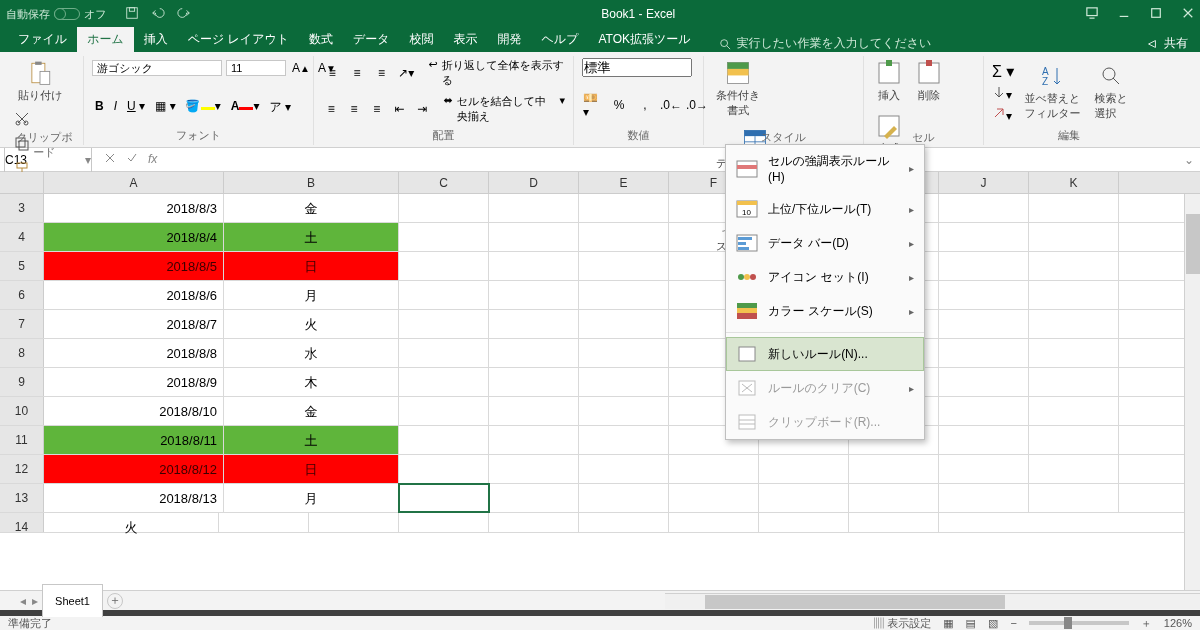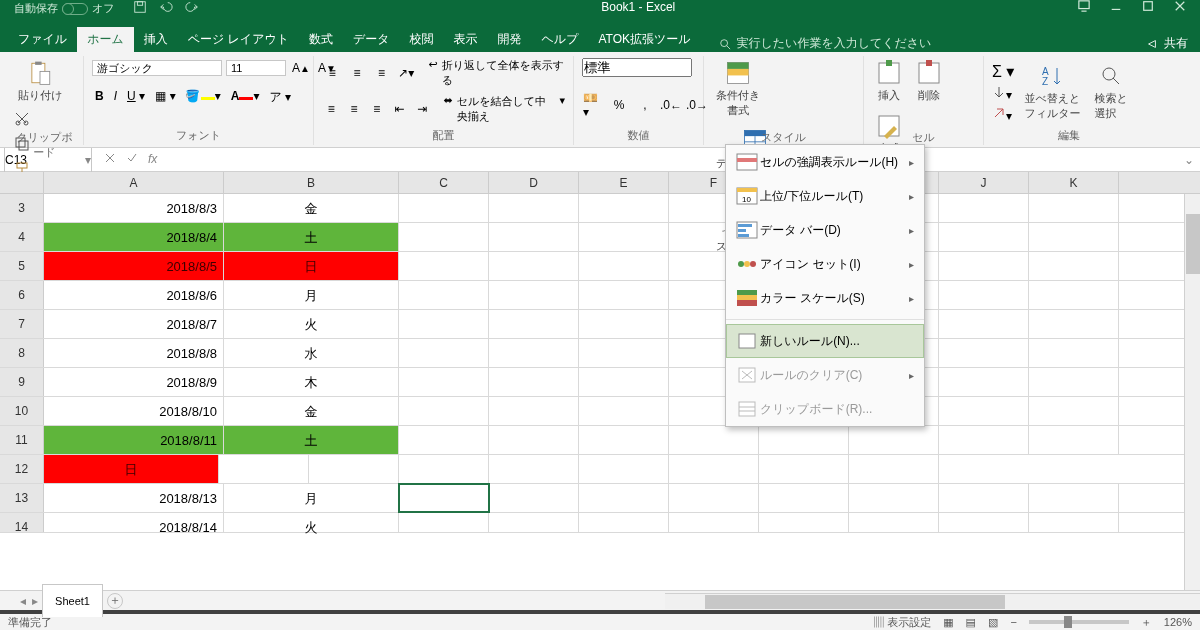--- a/index.html
+++ b/index.html
@@ -1,18 +1,18 @@
 <!DOCTYPE html>
 <html><head>
 <meta charset="utf-8">
 <style>
 * { box-sizing: border-box; margin: 0; padding: 0; font-family: "Yu Gothic", "Meiryo", sans-serif; }
 body { width: 1200px; height: 630px; background: #fff; overflow: hidden; position: relative; font-size: 12px; }
 
-.titlebar { height: 28px; background: #0b6a3a; color: #cfe9d8; display: flex; align-items: flex-start; padding: 0 14px; gap: 45px; }
+.titlebar { height: 28px; background: #0b6a3a; color: #cfe9d8; display: flex; align-items: center; padding: 0 6px; gap: 45px; }
 .titlebar .left { display:flex; align-items:center; gap:10px; }
 .titlebar .autosave { font-size:11px; display:flex; align-items:center; gap:4px; }
 .titlebar .switch { width:26px; height:12px; border:1px solid #6fae89; border-radius:6px; position:relative; }
 .titlebar .switch::after{content:"";position:absolute;width:10px;height:10px;border-radius:50%;background:#0b6a3a;border:1px solid #6fae89;top:-1px;left:-1px;}
 .titlebar .qat { display:flex; gap:12px; margin-left:8px; }
 .titlebar .qat svg { width:14px; height:14px; stroke:#cfe9d8; fill:none; }
 .titlebar .center { flex:1; text-align:center; font-size:12px; color:#fff; }
 .titlebar .wincontrols { display:flex; gap:20px; align-items:center; }
 .titlebar .wincontrols svg{width:12px;height:12px;stroke:#cfe9d8;fill:none;stroke-width:1.4;}
 
@@ -54,28 +54,28 @@
 .cell.c{text-align:center;}
 .green{background:#5fb53b;}
 .red{background:#ff0000;color:#3b0000;}
 .selcell{outline:2px solid #217346;outline-offset:-1px;}
 
 .sheettabs{height:20px;border-top:1px solid #d0d0d0;background:#f3f3f3;display:flex;align-items:center;padding-left:20px;gap:4px;}
 .sheettabs .nav{display:flex;gap:6px;color:#888;}
 .sheettabs .st{border:1px solid #c7c7c7;border-bottom:none;background:#fff;padding:10px 12px;font-size:11px;}
 .sheettabs .plus{width:16px;height:16px;border:1px solid #c7c7c7;border-radius:50%;display:flex;align-items:center;justify-content:center;font-size:12px;color:#666;}
 
-.statusbar{height:20px;border-top:4px solid #404040;background:#f3f3f3;display:flex;align-items:center;padding:0 8px;font-size:11px;color:#555;gap:10px;}
+.statusbar{height:20px;border-top:6px solid #404040;background:#f3f3f3;display:flex;align-items:center;padding:0 8px;font-size:11px;color:#555;gap:10px;}
 .statusbar .right{margin-left:auto;display:flex;align-items:center;gap:12px;}
 .slider{width:100px;height:4px;background:#c7c7c7;position:relative;}
 .slider::after{content:"";position:absolute;width:8px;height:12px;background:#888;top:-4px;left:35%;}
 
 
 .cfmenu{position:absolute;top:144px;left:725px;width:200px;background:#fafafa;border:1px solid #bfbfbf;box-shadow:2px 3px 6px rgba(0,0,0,.25);font-size:12px;z-index:50;}
-.cfmenu .mi{display:flex;align-items:center;gap:2px;padding:8px 10px;border-bottom:0;}
+.cfmenu .mi{display:flex;align-items:center;gap:10px;padding:8px 10px;border-bottom:0;}
 .cfmenu .mi.sub::after{content:"▸";margin-left:auto;color:#666;font-size:10px;}
 .cfmenu .mi .micon{width:22px;height:18px;display:flex;align-items:center;justify-content:center;}
 .cfmenu .sep{height:1px;background:#e0e0e0;margin:4px 0;}
 .cfmenu .mi.hover{background:#d9e5d0;border:1px solid #a8c79a;padding:7px 9px;}
 .cfmenu .mi.disabled{color:#9a9a9a;}
 
 .scrollbar-v{position:absolute;right:0;top:22px;bottom:0;width:16px;background:#f0f0f0;border-left:1px solid #d0d0d0;}
 .scrollbar-v .thumb{background:#c7c7c7;width:14px;margin:1px;height:60px;margin-top:20px;}
 .scrollbar-h{height:16px;background:#f0f0f0;border-top:1px solid #d0d0d0;position:relative;}
 .scrollbar-h .thumb{background:#c7c7c7;height:14px;margin:1px;width:300px;margin-left:40px;}
@@ -176,21 +176,21 @@
         <span><svg width="16" height="16" viewBox="0 0 16 16" stroke="#b78a3a" fill="none">
               <rect x="3" y="2" width="10" height="5"></rect>
               <path d="M8 7v7"></path>
             </svg></span>
       </div>
     </div>
     <div class="label">クリップボード</div>
   </div>
 
   <div class="group" style="width:230px">
-    <div class="controls" style="flex-direction:column;align-items:flex-start">
+    <div class="controls" style="flex-direction:row;align-items:flex-start">
       <div class="smallrow">
         <input class="chip" style="width: 130px;" value="游ゴシック">
         <input class="chip" style="width: 34px;" value="11">
         <span class="mini">A<sup>▲</sup></span>
         <span class="mini">A<sup>▼</sup></span>
       </div>
       <div class="fontbtns">
         <span><b>B</b></span>
         <span><i>I</i></span>
         <span><u>U</u> ▾</span>
@@ -479,20 +479,21 @@
           <div class="cell colw"></div>
           <div class="cell colw"></div>
           <div class="cell colw"></div>
           <div class="cell colw"></div>
           <div class="cell colw"></div>
           <div class="cell colw"></div>
           <div class="cell colw"></div>
         </div>
         <div class="datarow">
           <div class="rnum">12</div>
+          <div class="cell colw-A red">2018/8/12</div>
           <div class="cell colw-B c red">日</div>
           <div class="cell colw-C"></div>
           <div class="cell colw"></div>
           <div class="cell colw"></div>
           <div class="cell colw"></div>
           <div class="cell colw"></div>
           <div class="cell colw"></div>
           <div class="cell colw"></div>
           <div class="cell colw"></div>
         </div>
@@ -504,21 +505,20 @@
           <div class="cell colw"></div>
           <div class="cell colw"></div>
           <div class="cell colw"></div>
           <div class="cell colw"></div>
           <div class="cell colw"></div>
           <div class="cell colw"></div>
           <div class="cell colw"></div>
         </div>
         <div class="datarow last">
           <div class="rnum">14</div>
-          <div class="cell colw-A ">2018/8/14</div>
           <div class="cell colw-B c ">火</div>
           <div class="cell colw-C"></div>
           <div class="cell colw"></div>
           <div class="cell colw"></div>
           <div class="cell colw"></div>
           <div class="cell colw"></div>
           <div class="cell colw"></div>
           <div class="cell colw"></div>
           <div class="cell colw"></div>
         </div>

